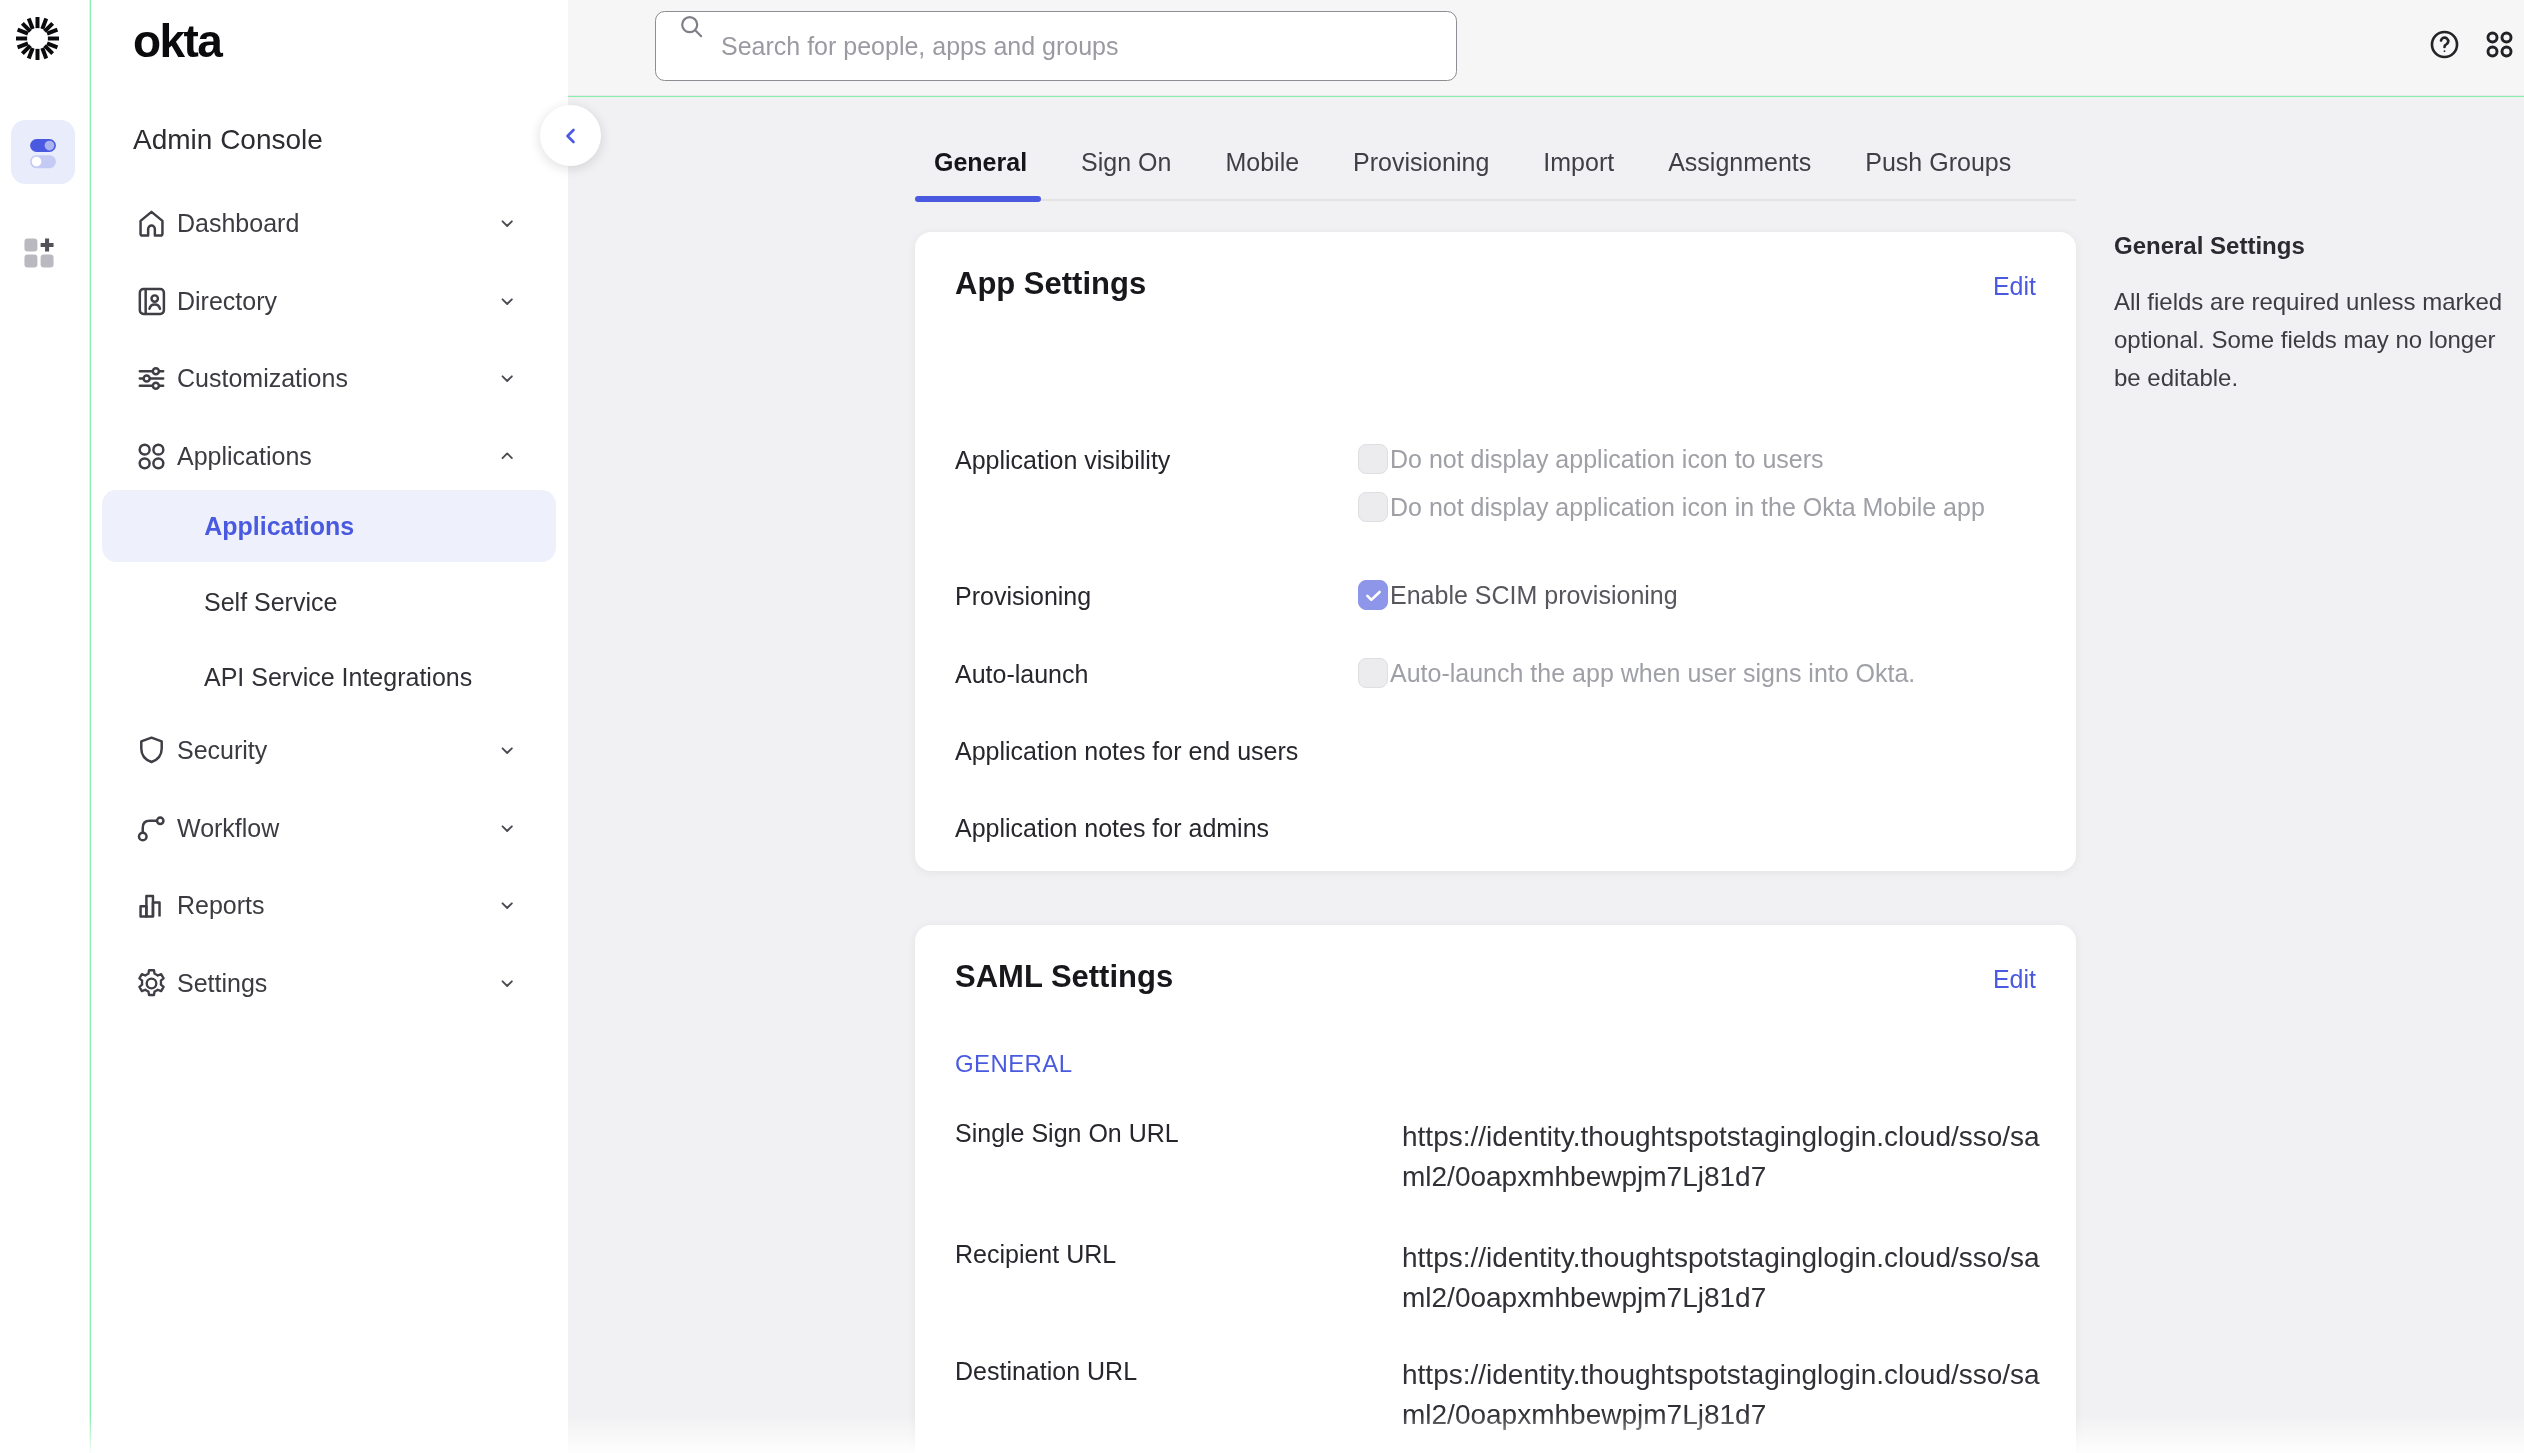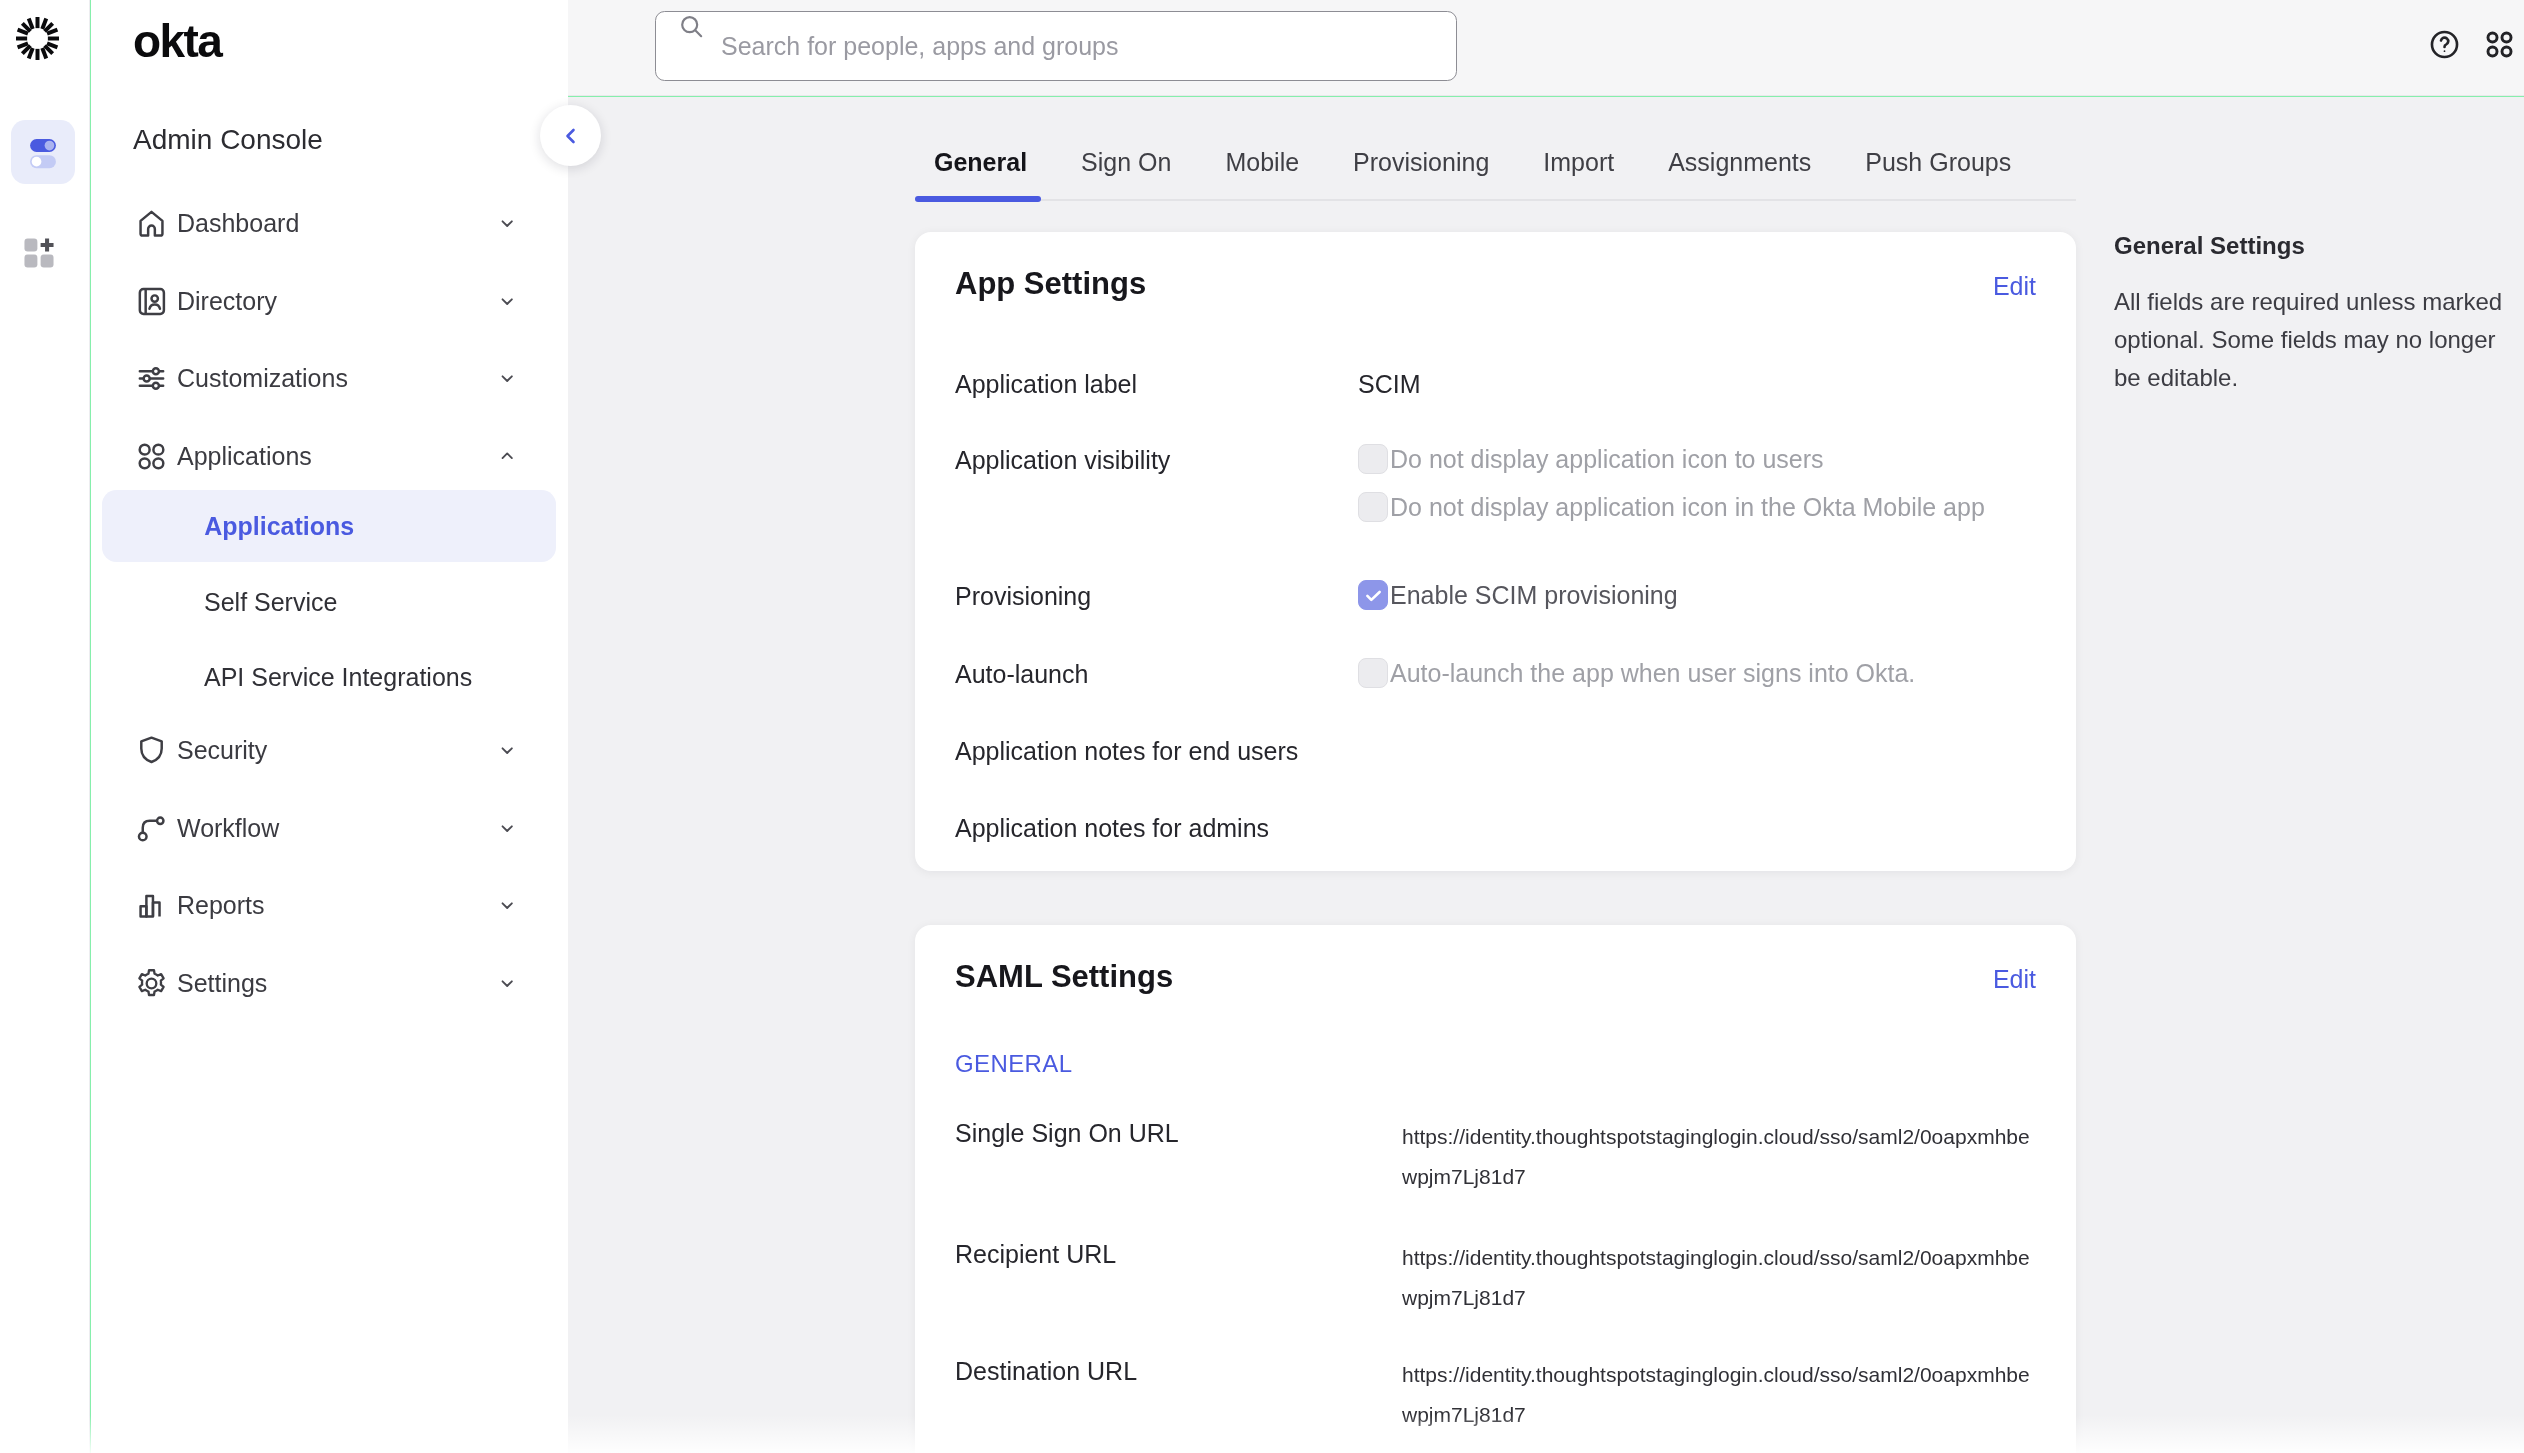--- a/index.html
+++ b/index.html
@@ -42,21 +42,21 @@
   
   .card { position:absolute; left:915px; width:1161px; background:#fff; border-radius:16px; box-shadow:0 1.6px 9.6px rgba(20,20,30,.06); z-index:2; }
   .card-app { top:232px; height:639px; }
   .card-saml { top:925px; height:615px; }
   .card-title { position:absolute; left:40px; top:34px; font-size:31px; font-weight:600; color:#17171c; }
   .edit-link { position:absolute; right:40px; top:40px; font-size:25px; font-weight:500; color:#4a5ae0; cursor:pointer; }
   .row { position:absolute; left:40px; right:35px; display:flex; align-items:flex-start; }
   .f-label { width:403px; min-width:403px; font-size:25px; line-height:32px; color:#26262c; }
   .f-label-wide { width:447px; min-width:447px; font-size:25px; line-height:32px; color:#26262c; }
   .f-value { font-size:25px; line-height:32px; color:#26262c; }
-  .url-value { width:655px; font-size:21px; line-height:40px; color:#303036; word-break:break-all; }
+  .url-value { width:655px; font-size:28px; line-height:40px; color:#303036; word-break:break-all; }
   .opt-stack { display:flex; flex-direction:column; gap:18.4px; }
   .opt { display:flex; align-items:center; gap:2px; }
   .cbox { width:30px; height:30px; border-radius:8px; background:#ececef; border:0.8px solid #dfdfe3; flex:0 0 30px; }
   .cbox.checked { background:#8d96e9; border-color:#8d96e9; display:flex; align-items:center; justify-content:center; }
   .opt-text { font-size:25px; color:#9fa0a6; line-height:30px; }
   .opt-text.dark { color:#56565d; }
   .section-heading { position:absolute; left:40px; top:125px; font-size:24px; font-weight:500; letter-spacing:0.4px; color:#4a5ae0; }
   
   .side-panel { position:absolute; left:2114px; top:230px; width:411px; z-index:2; }
   .side-panel h3 { font-size:24px; font-weight:600; color:#2a2a30; line-height:32px; }
@@ -255,24 +255,20 @@
     <div class="tab">Assignments</div>
     <div class="tab">Push Groups</div>
   </div>
   <div class="tabs-baseline"></div>
   <div class="tabs-active-line"></div>
 
   <div class="card card-app">
     <div class="card-title">App Settings</div>
     <div class="edit-link">Edit</div>
 
-    <div class="row" style="top:136px;">
-      <div class="f-label">Application label</div>
-      <div class="f-value">SCIM</div>
-    </div>
 
     <div class="row" style="top:212px;">
       <div class="f-label">Application visibility</div>
       <div class="opt-stack">
         <div class="opt">
           <span class="cbox"></span>
           <span class="opt-text">Do not display application icon to users</span>
         </div>
         <div class="opt">
           <span class="cbox"></span>

